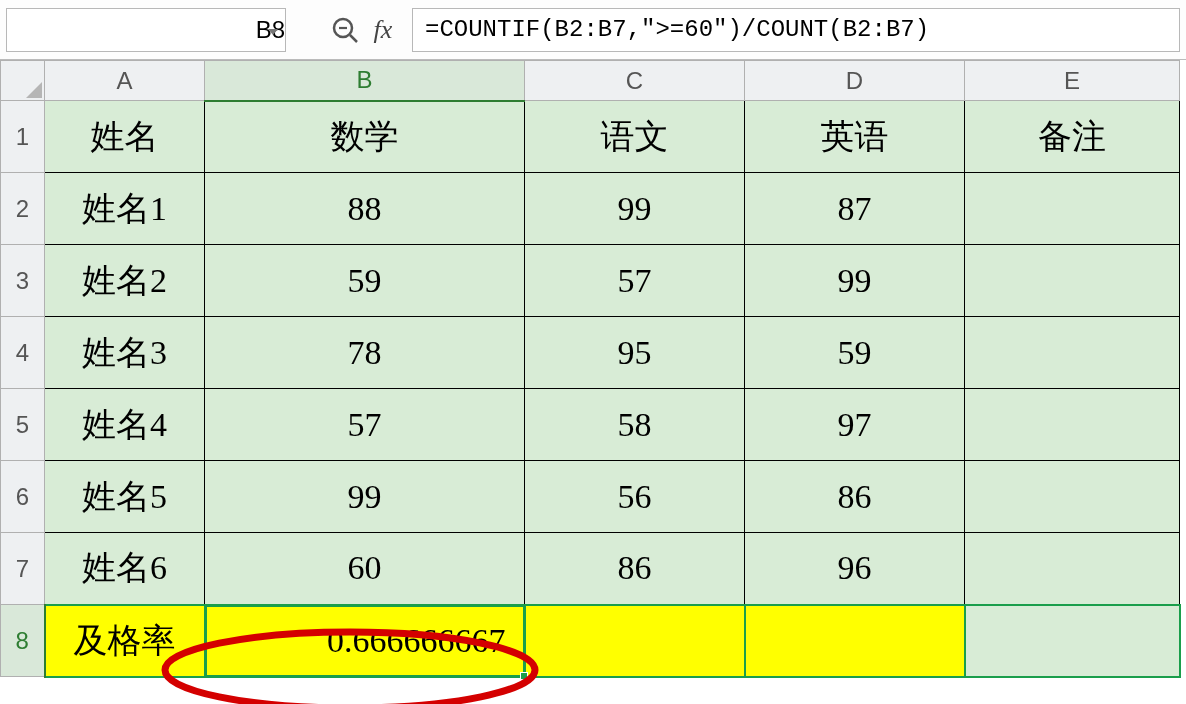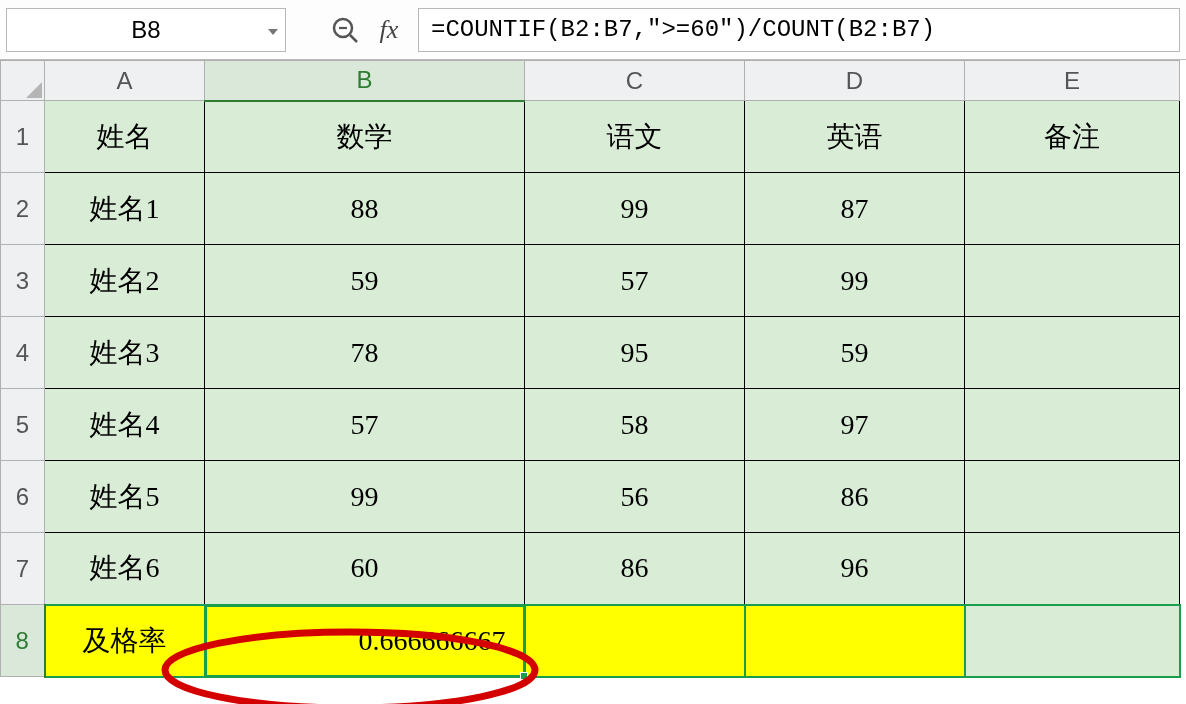--- a/index.html
+++ b/index.html
@@ -1,33 +1,33 @@
 <!DOCTYPE html>
 <html><head>
 <meta charset="utf-8">
 <style>
   * { box-sizing: border-box; margin: 0; padding: 0; }
   html, body { width: 1186px; height: 704px; font-family: "SimSun", "宋体", serif; background: #fff; overflow: hidden; }
   .formula-bar { height: 60px; display: flex; align-items: center; border-bottom: 1px solid #bbb; padding: 8px 6px; background: #fdfdfd; gap: 10px; }
-  .name-box { width: 280px; height: 44px; border: 1px solid #b8b8b8; background: #fff; display: flex; align-items: center; justify-content: center; font-size: 24px; font-family: Arial, sans-serif; position: relative; }
+  .name-box { width: 280px; height: 44px; border: 1px solid #b8b8b8; background: #fff; display: flex; align-items: center; justify-content: flex-end; font-size: 24px; font-family: Arial, sans-serif; position: relative; }
   .name-box-dd { position: absolute; right: 6px; top: 50%; transform: translateY(-50%); color: #666; }
-  .fb-icons { display: flex; align-items: center; gap: 6px; margin-left: 30px; }
+  .fb-icons { display: flex; align-items: center; margin-left: 30px; }
   .fb-icon { width: 38px; height: 38px; display: flex; align-items: center; justify-content: center; }
   .fx-label { font-style: italic; font-family: "Times New Roman", serif; font-size: 26px; color: #444; }
   .formula-input { flex: 1; height: 44px; border: 1px solid #b8b8b8; background: #fff; padding: 0 12px; font-size: 24px; font-family: "Courier New", "SimSun", monospace; display: flex; align-items: center; }
   .sheet { position: relative; }
   table { border-collapse: collapse; table-layout: fixed; }
   th, td { border: 1px solid #b0b0b0; font-weight: normal; }
   .corner { width: 44px; height: 40px; background: #eef0f2; position: relative; }
   .corner svg { position: absolute; right: 2px; bottom: 2px; }
   .col-head { height: 40px; background: #eef0f2; text-align: center; font-size: 24px; color: #555; font-family: Arial, sans-serif; }
   .col-head.active { background: #d9e8d9; color: #2e7d32; border-bottom: 2px solid #2e7d32; }
   .row-head { width: 44px; background: #eef0f2; text-align: center; font-size: 24px; color: #555; font-family: Arial, sans-serif; }
   .row-head.active { background: #d9e8d9; color: #2e7d32; border-right: 2px solid #2e7d32; }
-  .cell { text-align: center; font-size: 28px; padding: 0 20px; }
+  .cell { text-align: center; font-size: 34px; padding: 0 20px; }
   .data-row td.cell { height: 72px; background: #d8ecd6; border: 1.5px solid #000; }
   .hl-row td.cell { background: #ffff00; }
   .hl-row td.col-e-cell { background: #d8ecd6; }
   .selected-cell { outline: 3px solid #1a9e4b; outline-offset: -2px; position: relative; text-align: right; padding-right: 18px; }
   .fill-handle { position: absolute; right: -4px; bottom: -4px; width: 8px; height: 8px; background: #1a9e4b; border: 1px solid #fff; }
   .green-box { border: 2.5px solid #1a9e4b !important; margin-left: 8px; }
   .red-ellipse { position: absolute; pointer-events: none; }
   .colA { width: 160px; } .colB { width: 320px; } .colC { width: 220px; } .colD { width: 220px; } .colE { width: 215px; }
 </style>
 </head>

